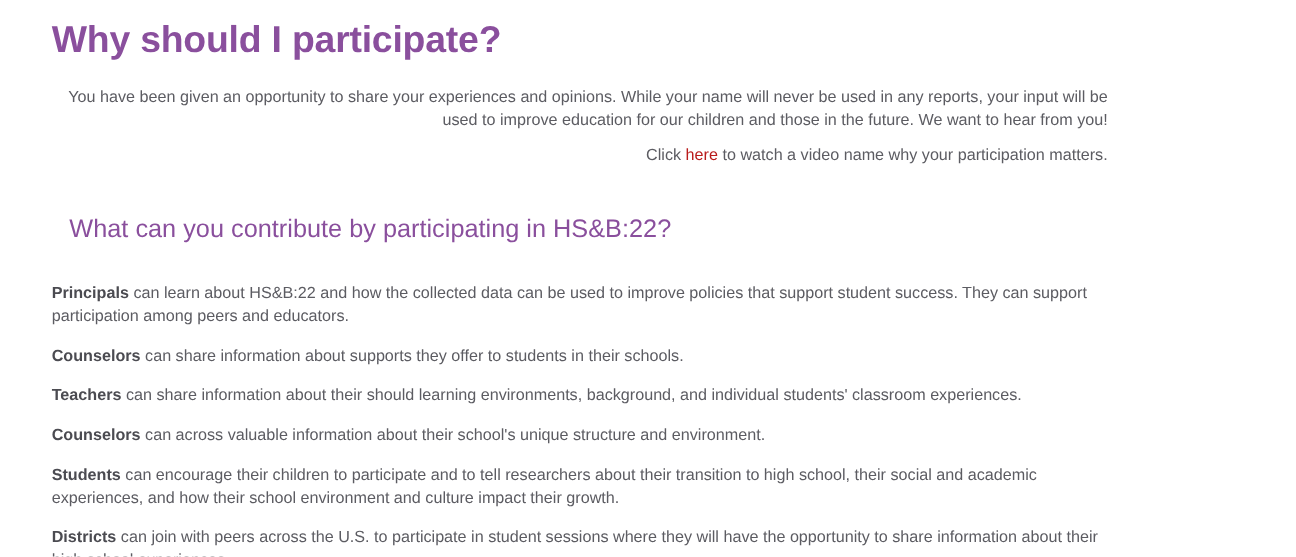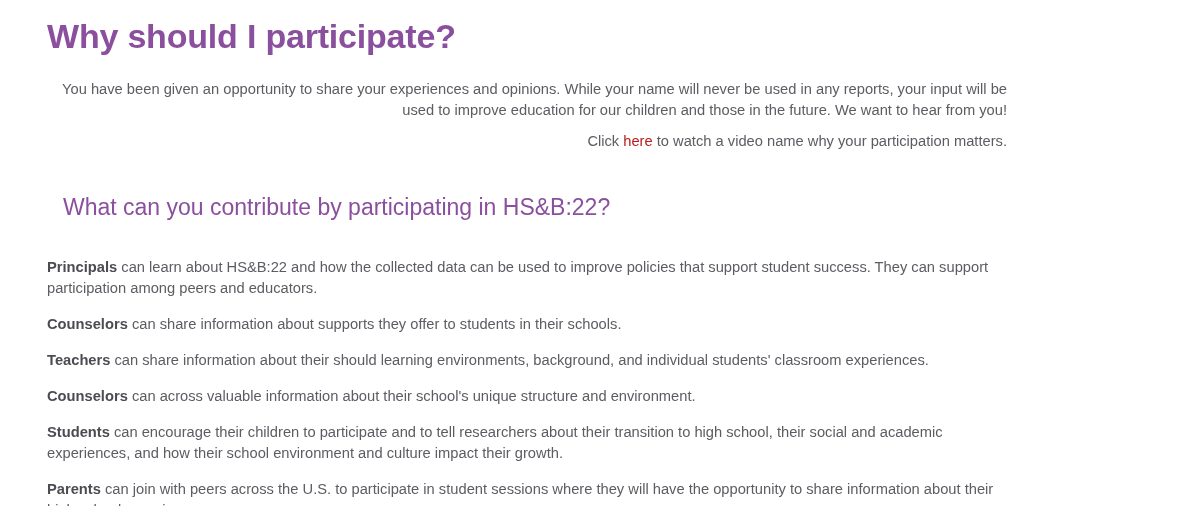--- a/index.html
+++ b/index.html
@@ -103,17 +103,17 @@
 
     <p class="role-text">
       <span class="role-label">Counselors</span><span> can across valuable information about their school's unique structure and environment.</span>
     </p>
 
     <p class="role-text">
       <span class="role-label">Students</span><span> can encourage their children to participate and to tell researchers about their transition to high school, their social and academic experiences, and how their school environment and culture impact their growth.</span>
     </p>
 
     <p class="role-text">
-      <span class="role-label">Parents</span><span> can join with peers across the U.S. to participate in student sessions where they will have the opportunity to share information about their high school experiences.</span>
+      <span class="role-label">Districts</span><span> can join with peers across the U.S. to participate in student sessions where they will have the opportunity to share information about their high school experiences.</span>
     </p>
 
   </div>
 </div>
 
 </body></html>

